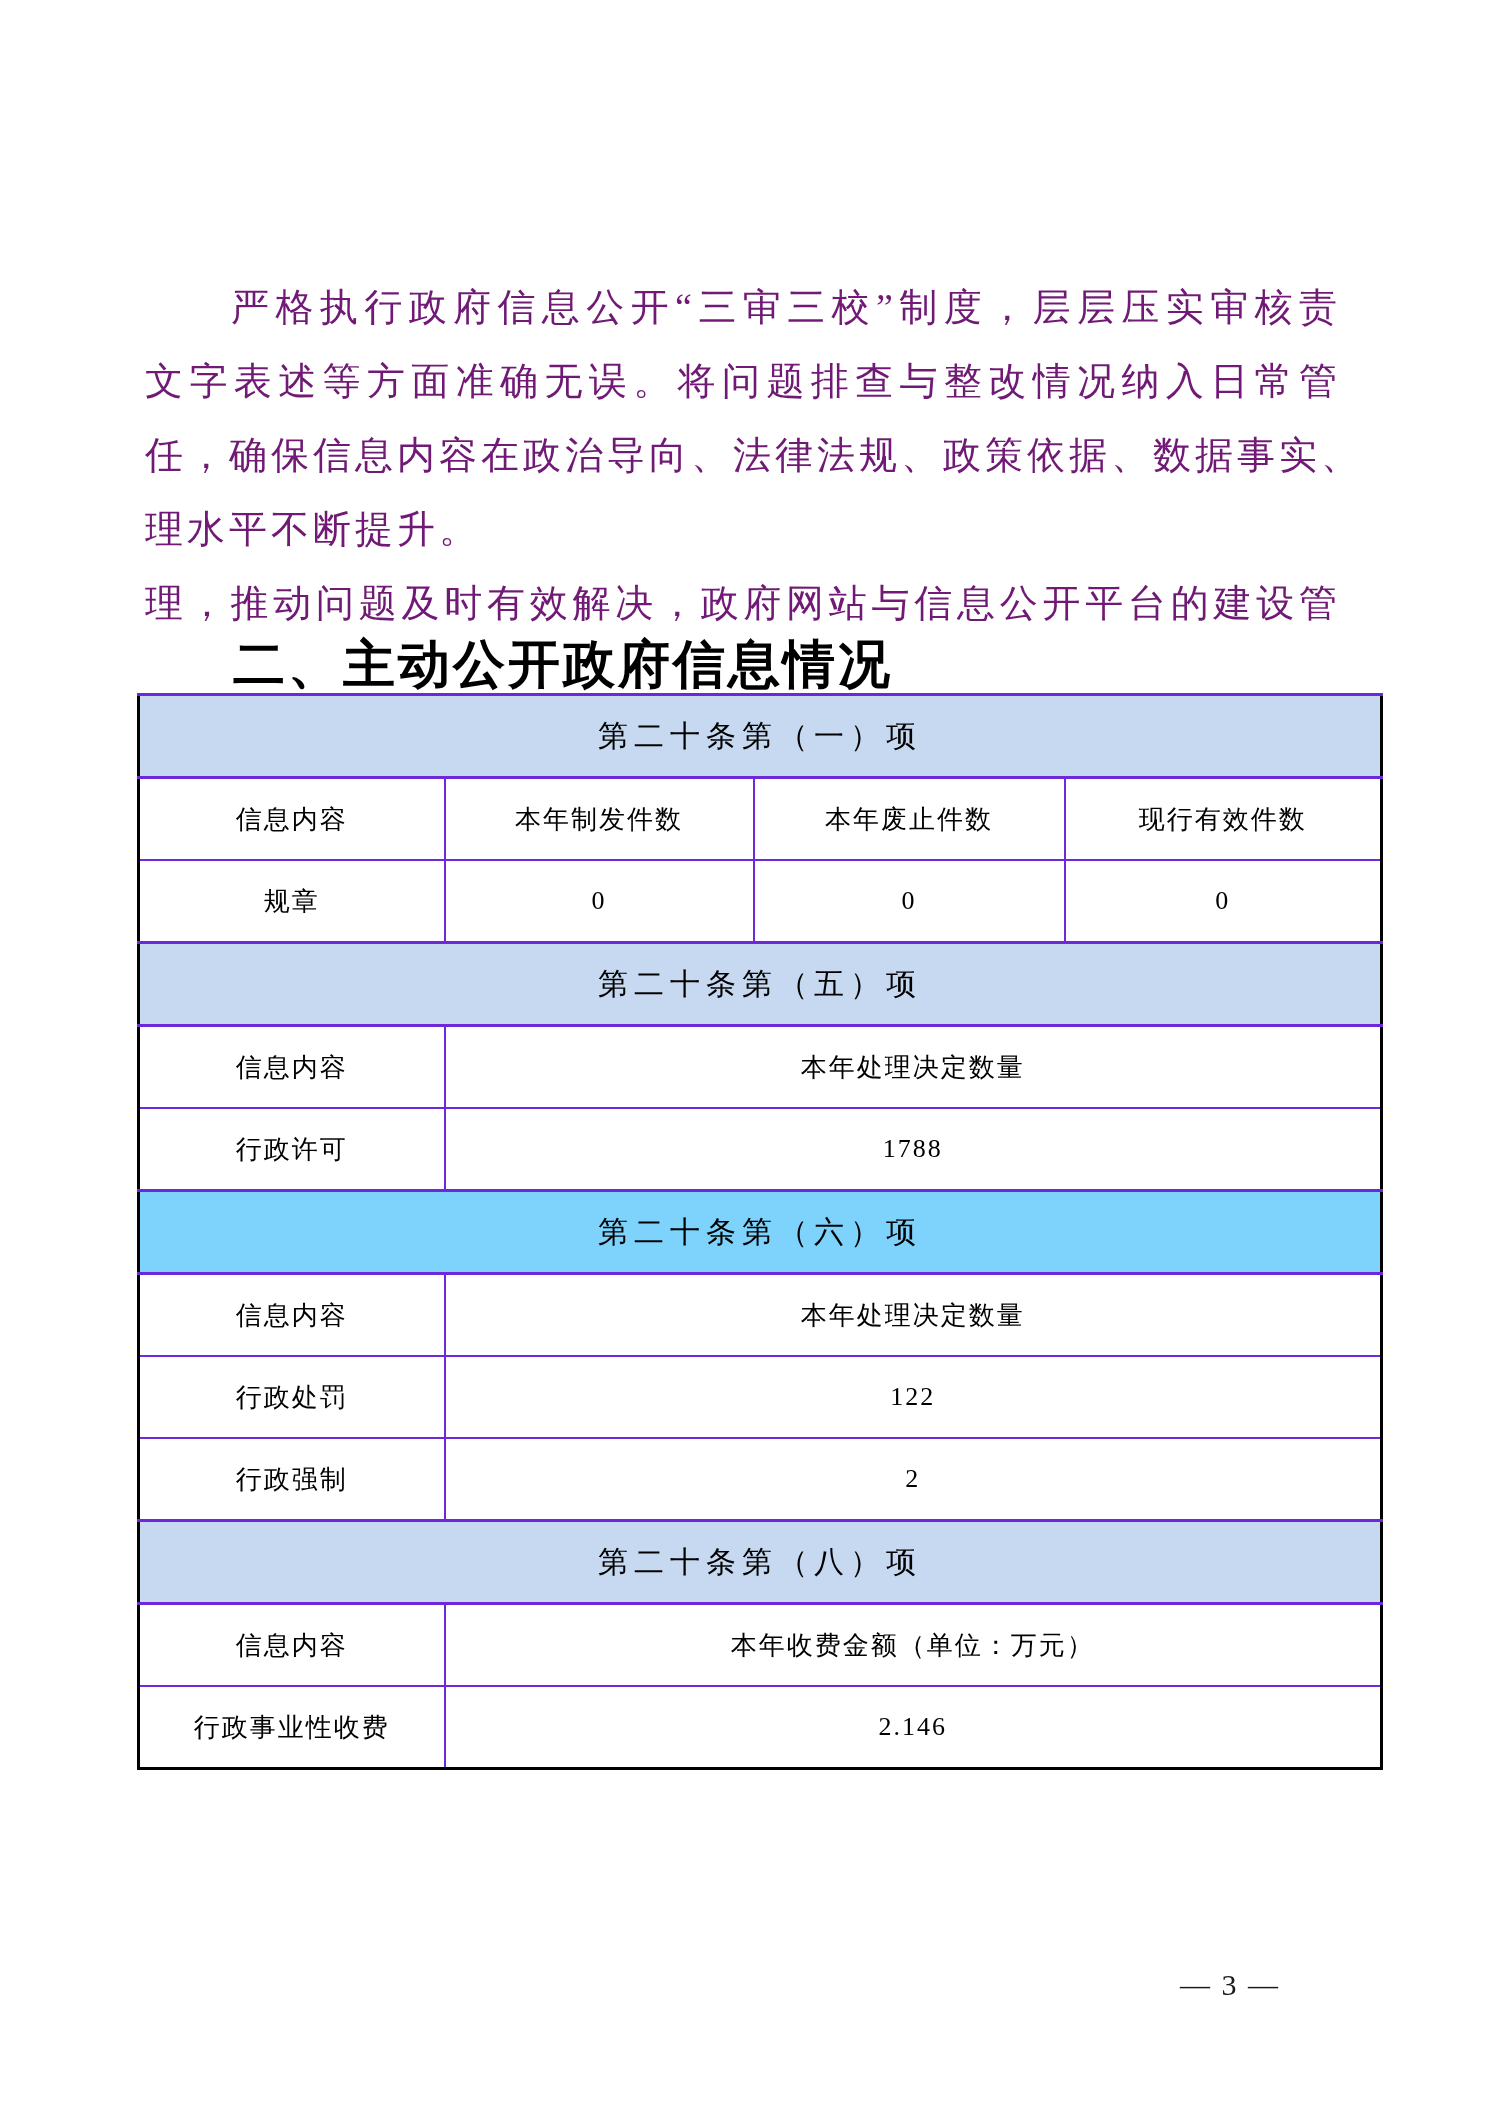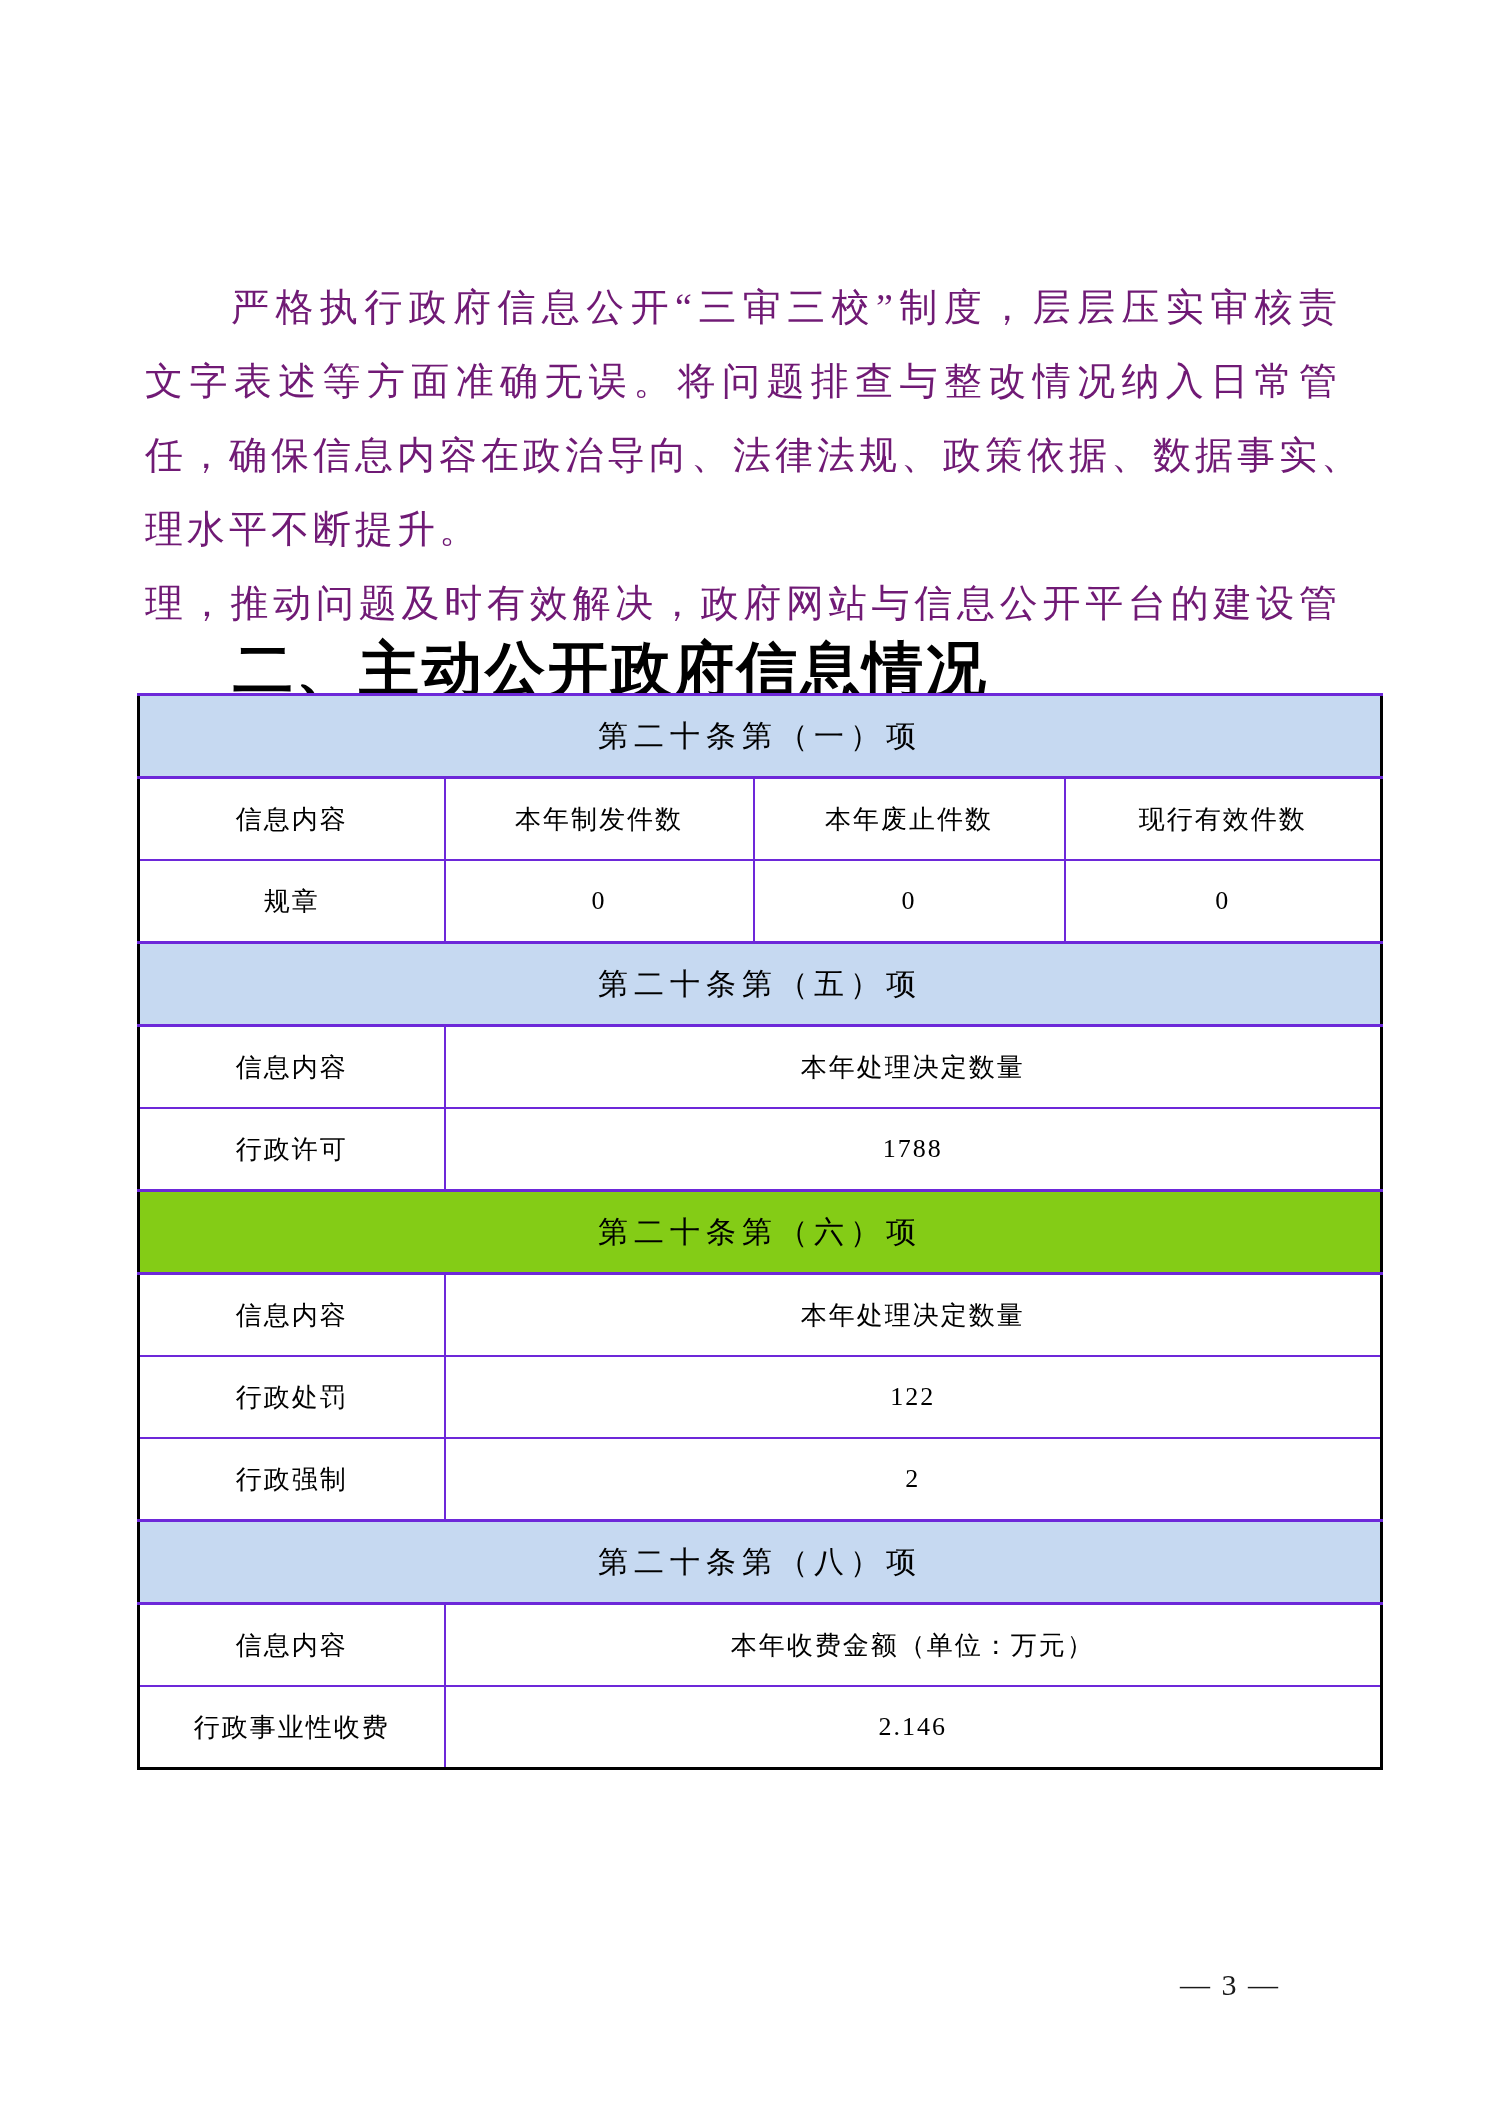--- a/index.html
+++ b/index.html
@@ -32,21 +32,21 @@
   .para-line.first { text-indent: 86px; }
   .para-line.last  { text-align-last: left; }
   
   .section-heading {
     position: absolute;
     left: 233px;
     top: 630px;
     margin: 0;
     font-family: "Liberation Sans", sans-serif;
     font-weight: bold;
-    font-size: 60px;
+    font-size: 52px;
     letter-spacing: 3px;
     color: #000000;
   }
   
   .info-table {
     position: absolute;
     left: 137px;
     top: 693px;
     width: 1243px;
     border-collapse: collapse;
@@ -122,21 +122,21 @@
         </tr>
         <tr>
           <td>信息内容</td>
           <td colspan="3">本年处理决定数量</td>
         </tr>
         <tr>
           <td>行政许可</td>
           <td colspan="3">1788</td>
         </tr>
         <tr>
-          <td colspan="4" class="band" style="background: #84cc16; margin-top: 28px;">第二十条第（六）项</td>
+          <td colspan="4" class="band" style="background: #7dd3fc; margin-top: 28px;">第二十条第（六）项</td>
         </tr>
         <tr>
           <td>信息内容</td>
           <td colspan="3">本年处理决定数量</td>
         </tr>
         <tr>
           <td>行政处罚</td>
           <td colspan="3">122</td>
         </tr>
         <tr>

